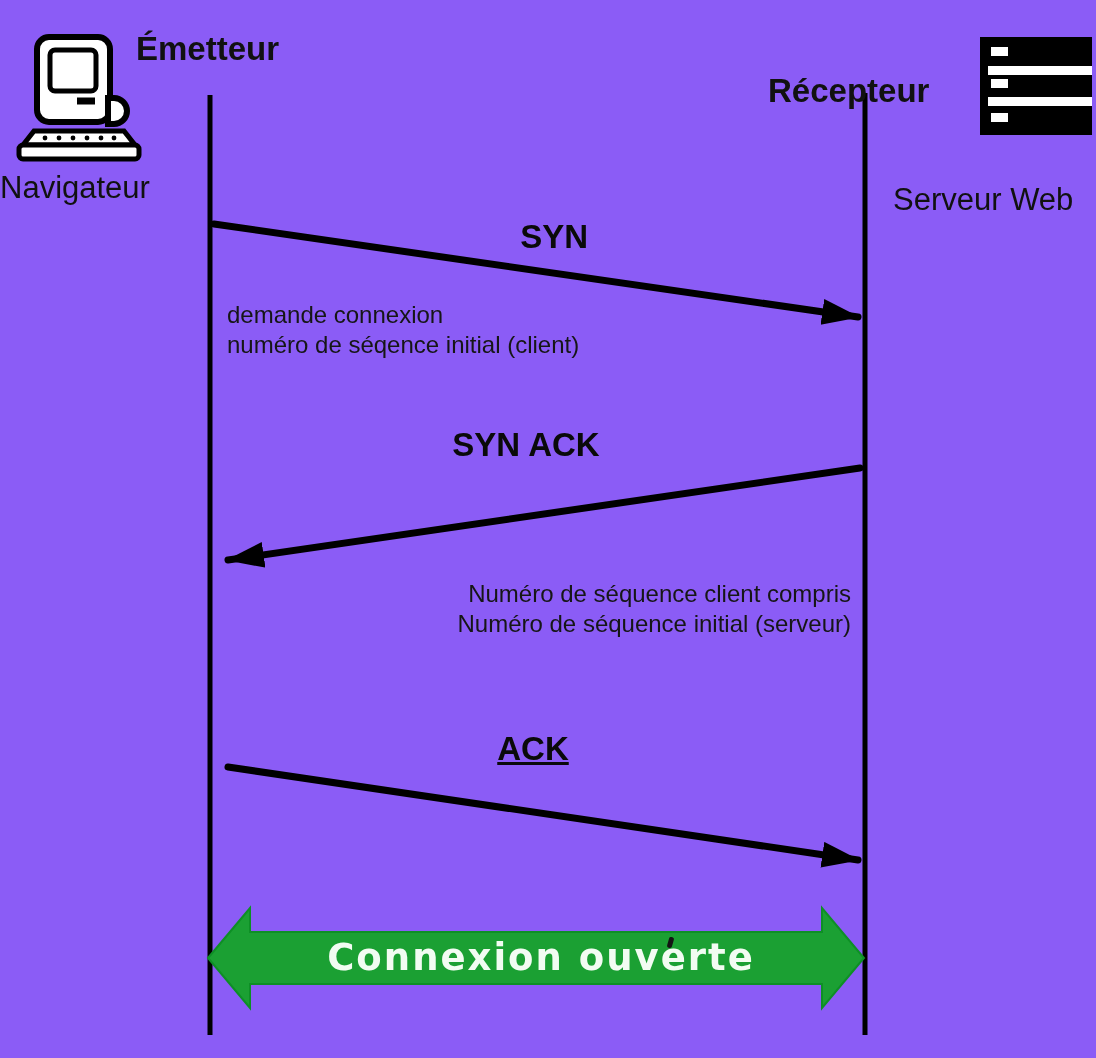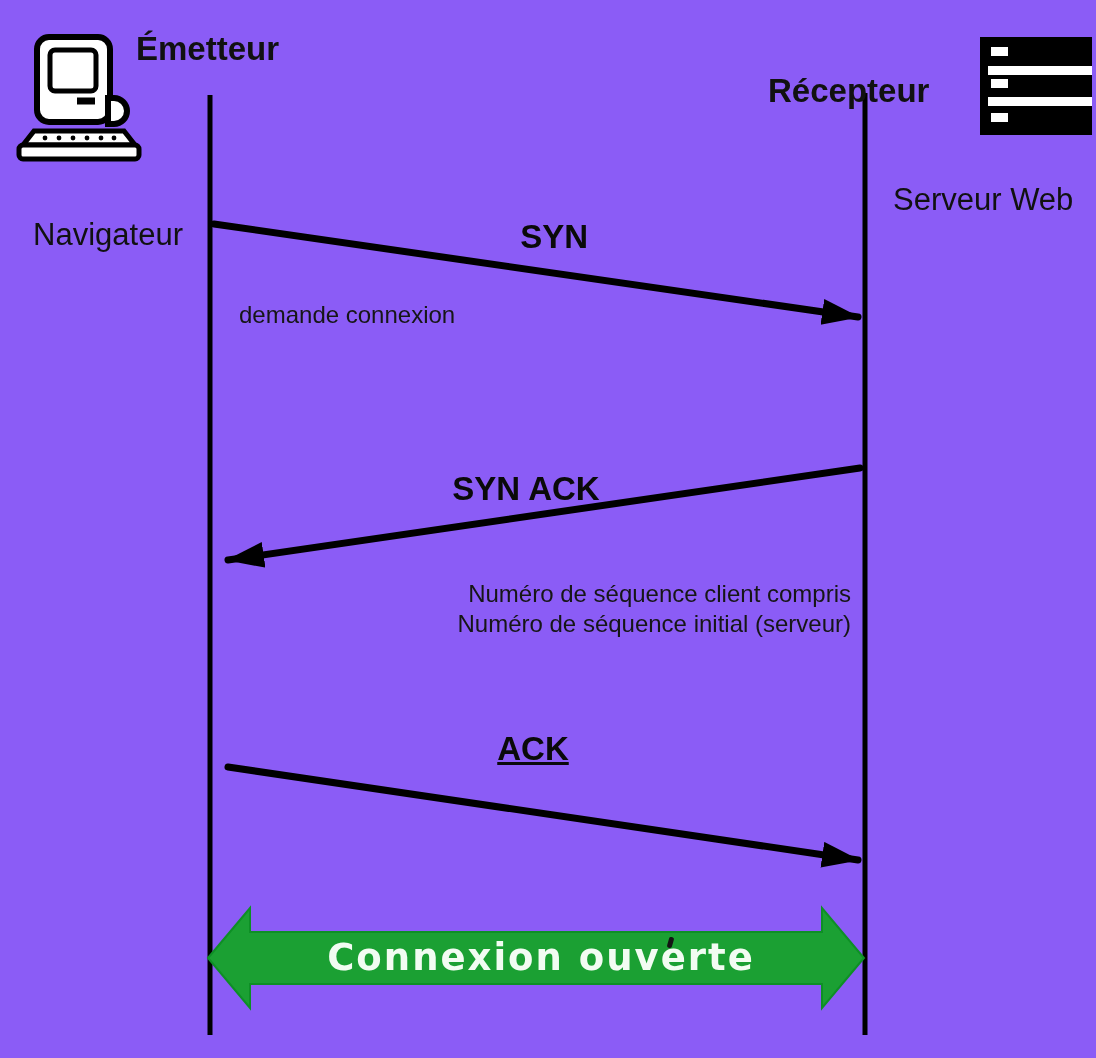--- a/index.html
+++ b/index.html
@@ -67,31 +67,32 @@
   <svg class="icon-box" style="left:980px;top:37px;" width="112" height="98" viewBox="0 0 112 98" xmlns="http://www.w3.org/2000/svg">
     <rect x="0" y="0" width="112" height="98" fill="#000000"></rect>
     <rect x="8" y="29" width="104" height="9" fill="#ffffff"></rect>
     <rect x="8" y="60" width="104" height="9" fill="#ffffff"></rect>
     <rect x="11" y="10" width="17" height="9" fill="#ffffff"></rect>
     <rect x="11" y="42" width="17" height="9" fill="#ffffff"></rect>
     <rect x="11" y="76" width="17" height="9" fill="#ffffff"></rect>
   </svg>
 
   <div class="abs role" style="left:136px;top:30px;">Émetteur</div>
-  <div class="abs device" style="left:7px;top:170px;width:176px;text-align:right;margin-top:47px;">Navigateur</div>
+  <div class="abs device" style="left:0px;top:170px;width:176px;text-align:left;">Navigateur</div>
 
   <div class="abs role" style="left:768px;top:44px;margin-top:28px;">Récepteur</div>
   <div class="abs device" style="left:893px;top:182px;">Serveur Web</div>
 
   <div class="abs msg" style="left:428px;top:218px;width:160px;text-align:right;">SYN</div>
-  <div class="abs note" style="left:227px;top:300px;margin-left:12px;">
+  <div class="abs note" style="left:227px;top:300px;">
     <div>demande connexion</div>
+    <div>numéro de séqence initial (client)</div>
   </div>
 
-  <div class="abs msg" style="left:416px;top:470px;width:220px;">SYN ACK</div>
+  <div class="abs msg" style="left:416px;top:426px;width:220px;">SYN ACK</div>
   <div class="abs note right" style="left:350px;top:579px;width:501px;">
     <div>Numéro de séquence client compris</div>
     <div>Numéro de séquence initial (serveur)</div>
   </div>
 
   <div class="abs msg" style="left:458px;top:730px;width:150px;text-decoration:underline;">ACK</div>
 
   <div class="abs banner-text" style="left:286px;top:934px;width:510px;">Connexion ouverte</div>
 
   <div class="stray"></div>

